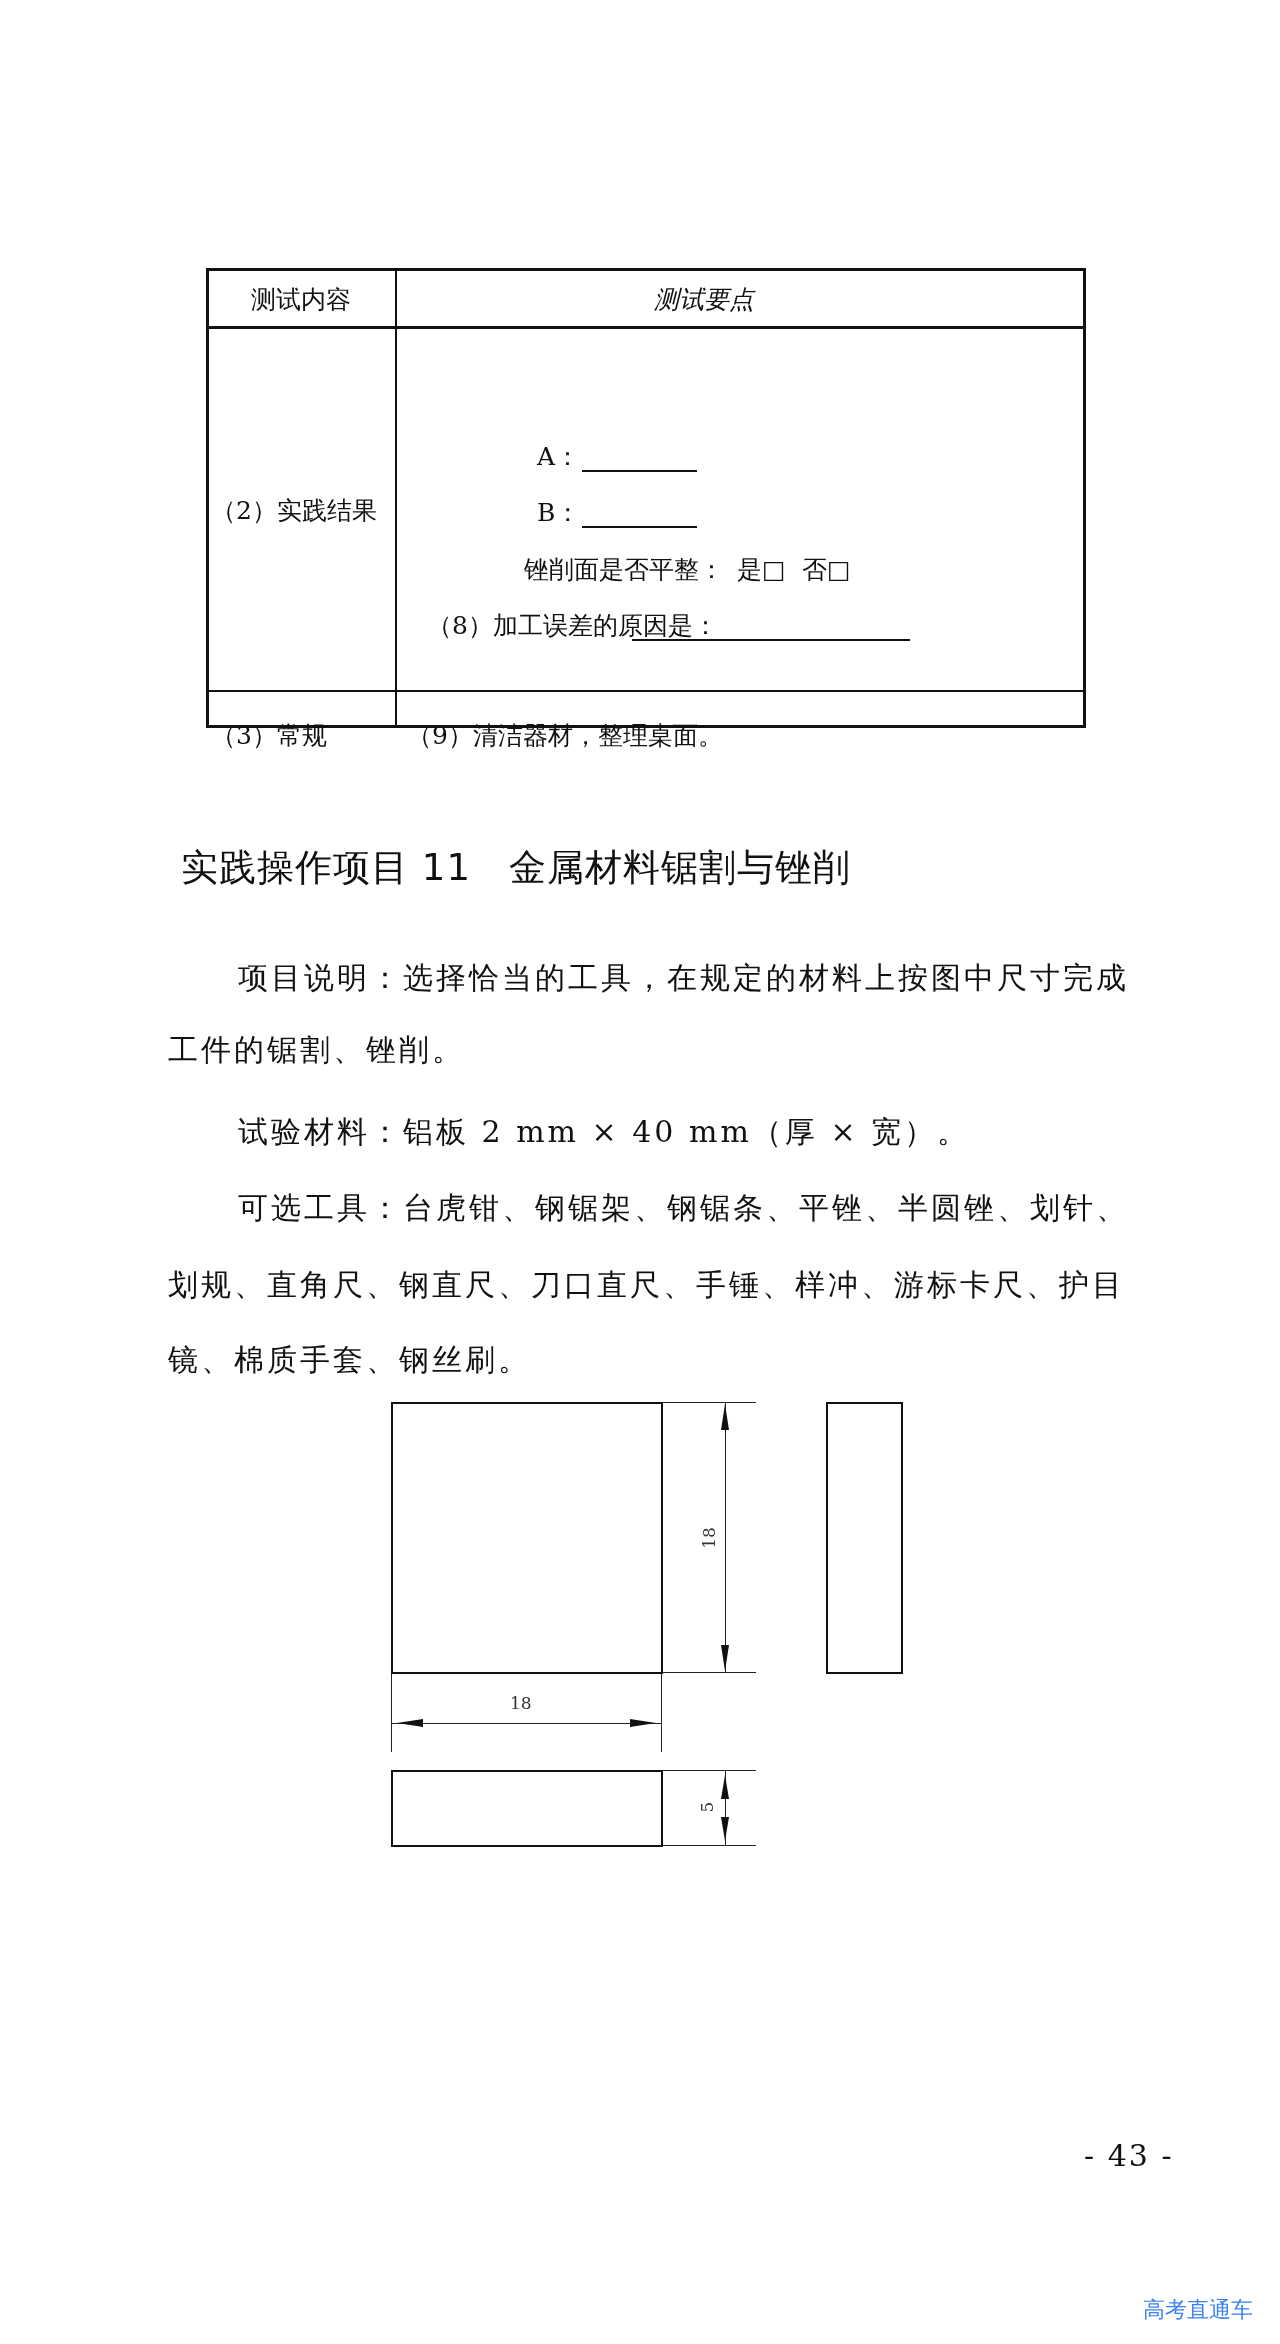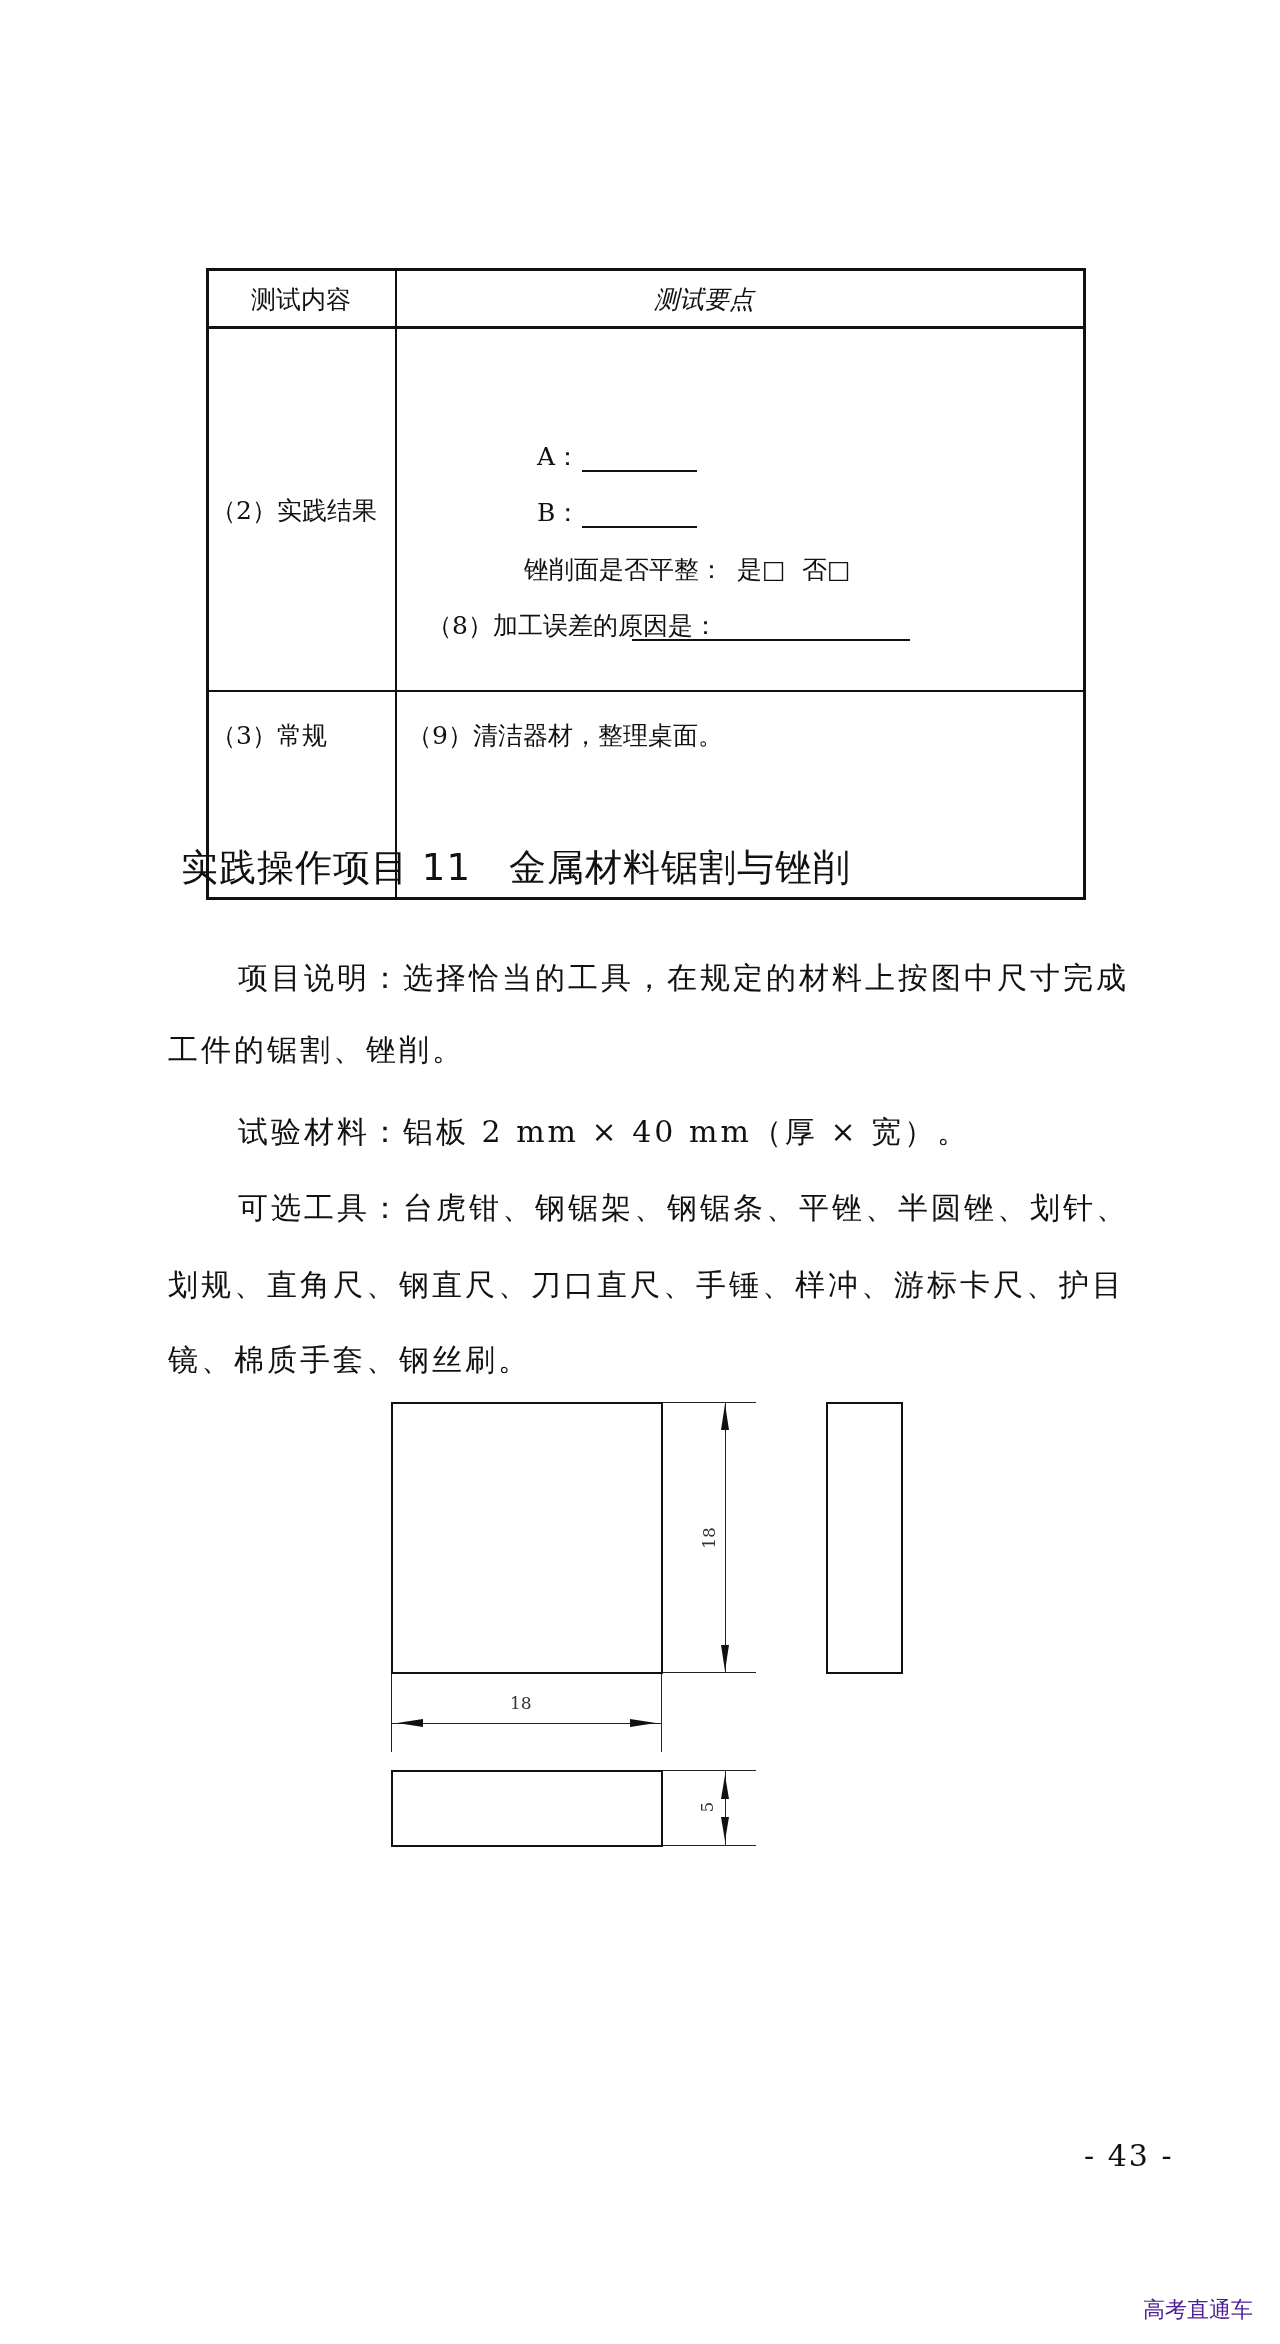--- a/index.html
+++ b/index.html
@@ -1,40 +1,40 @@
 <!DOCTYPE html>
 <html><head>
 <meta charset="utf-8">
 <style>
   html, body { margin: 0; padding: 0; background: #ffffff; }
   body { width: 1280px; height: 2344px; position: relative; overflow: hidden;
          font-family: "DejaVu Serif", "Liberation Serif", serif; color: #111; }
 
   
-  .tbl { position: absolute; left: 206px; top: 268px; width: 880px; height: 632px;
+  .tbl { position: absolute; left: 206px; top: 268px; width: 880px; height: 460px;
          border: 3px solid #111; box-sizing: border-box; }
   .hline { position: absolute; left: 0; right: 0; background: #111; }
   .vline { position: absolute; top: 0; bottom: 0; width: 2px; background: #111; left: 186px; }
   .cell-text { position: absolute; font-size: 25px; white-space: nowrap; line-height: 1; }
   .blank { position: absolute; height: 2px; background: #111; }
 
   .title { position: absolute; left: 0; width: 1032px; text-align: center; top: 843px;
            font-family: "DejaVu Sans", "Liberation Sans", sans-serif; font-size: 37px; letter-spacing: 1px; }
   .para { position: absolute; font-size: 30px; line-height: 1; white-space: nowrap; letter-spacing: 3px; }
   .para b { font-family: "DejaVu Sans", "Liberation Sans", sans-serif; font-weight: 400; }
 
   
   .shape { position: absolute; border: 2px solid #111; box-sizing: border-box; }
   .thin { position: absolute; background: #222; }
   .dimtext { position: absolute; font-size: 17px; color: #333; }
   .arrow-v { position: absolute; width: 0; height: 0; border-left: 4px solid transparent; border-right: 4px solid transparent; }
   .arrow-h { position: absolute; width: 0; height: 0; border-top: 4px solid transparent; border-bottom: 4px solid transparent; }
 
   .pageno { position: absolute; left: 1084px; top: 2138px; font-size: 30px; letter-spacing: 2px; }
-  .watermark { position: absolute; left: 1143px; top: 2295px; font-size: 22px; color: #4c1d95;
+  .watermark { position: absolute; left: 1143px; top: 2295px; font-size: 22px; color: #3b82f6;
                font-family: "DejaVu Sans", "Liberation Sans", sans-serif; }
 </style>
 </head>
 <body>
 
 <div class="tbl">
   <div class="vline"></div>
   <div class="hline" style="top:55px;height:3px;"></div>
   <div class="hline" style="top:419px;height:2px;"></div>
 

